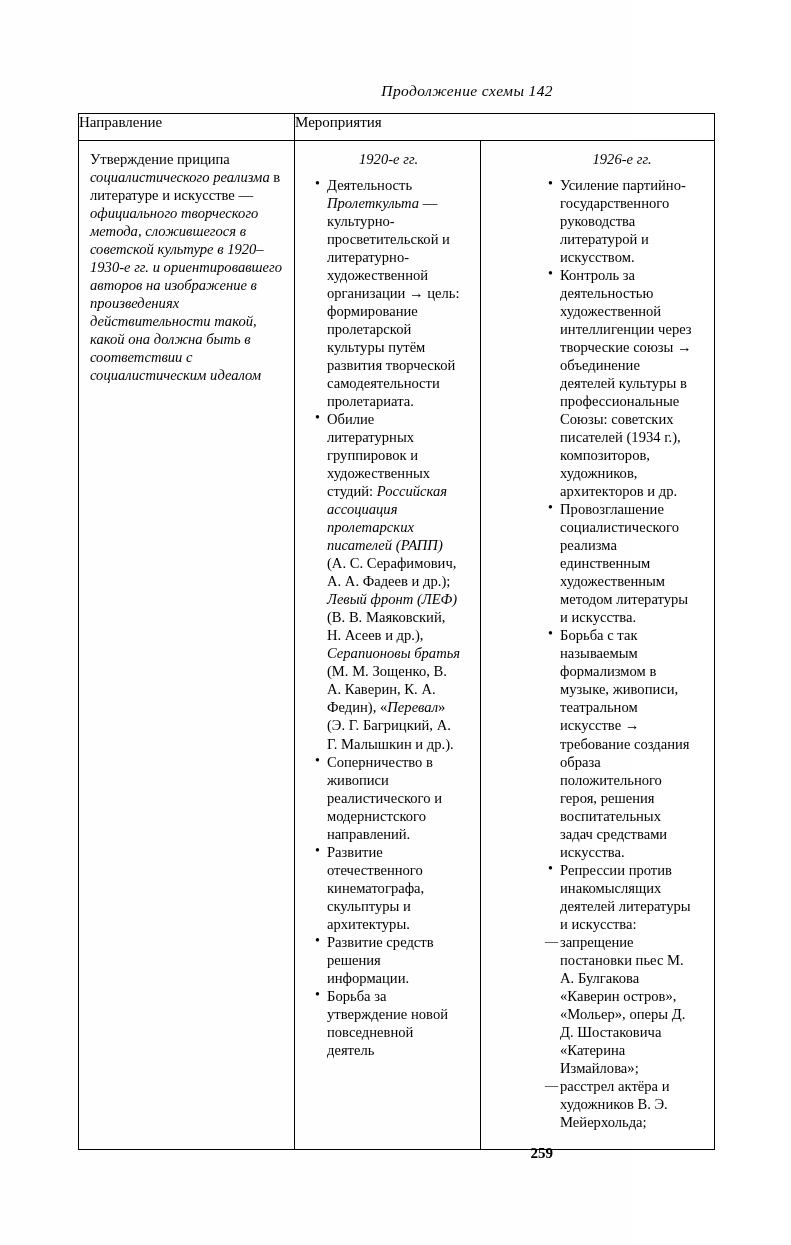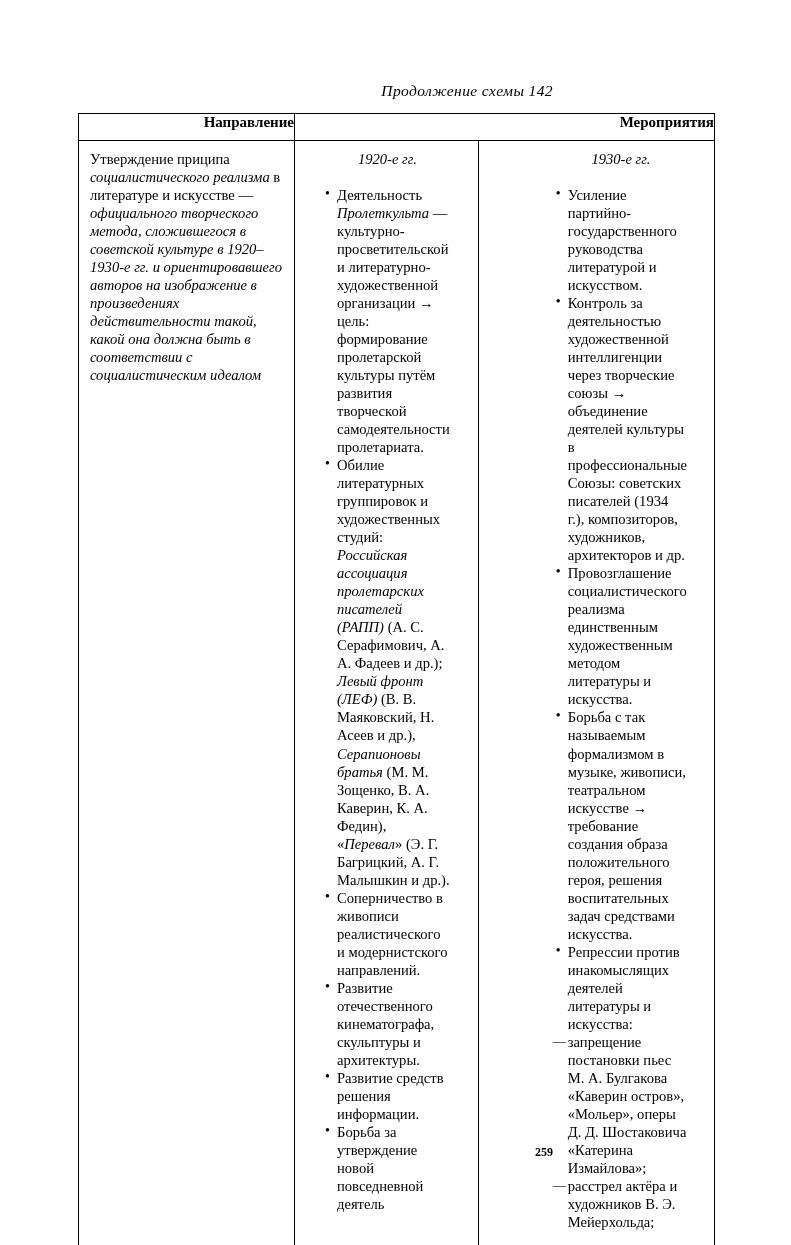--- a/index.html
+++ b/index.html
@@ -38,22 +38,22 @@
     width: 634px;
     border-collapse: collapse;
     table-layout: fixed;
   }
   table.schema th, table.schema td {
     border: 1px solid #000;
     vertical-align: top;
     padding: 0;
   }
   thead th {
-    text-align: right;
-    font-weight: bold;
+    text-align: left;
+    font-weight: normal;
     font-size: 15px;
     padding: 8px 4px 8px 4px;
     height: 26px;
     margin-top: 26px;
   }
   .col-dir { width: 215px; }
   .col-ev  { width: 419px; }
   .cell-inner {
     padding: 9px 10px 10px 11px;
     font-size: 14.6px;
@@ -77,21 +77,21 @@
     box-sizing: border-box;
   }
   .subcol.left {
     border-right: 1px solid #000;
   }
   .subcol .cell-inner {
     padding: 9px 9px 10px 11px;
   }
   ul.items {
     list-style: none;
-    margin: 18px;
+    margin: 8px;
     padding: 0;
   }
   ul.items > li {
     position: relative;
     padding-left: 13px;
     margin-bottom: 0;
     text-align: left;
   }
   ul.items > li.bullet::before {
     content: "\2022";
@@ -110,21 +110,21 @@
   .it { font-style: italic; text-align: center; }
   .dir-text {
     font-size: 14.6px;
     line-height: 1.235;
   }
   .page-number {
     position: absolute;
     right: 80px;
     top: 1145px;
     font-weight: bold;
-    font-size: 12px;
+    font-size: 15px;
   }
   .tall-cell { height: 965px; }
 </style>
 </head>
 <body>
 
 <div class="page">
 
   <div class="running-head">Продолжение схемы 142</div>
 
@@ -152,21 +152,21 @@
                     <li class="bullet"><span>Обилие литератур­ных группировок и художественных сту­дий: </span><span class="it">Российская ассо­циация пролетар­ских писателей (РАПП)</span><span> (А. С. Сера­фимович, А. А. Фаде­ев и др.); </span><span class="it">Левый фронт (ЛЕФ)</span><span> (В. В. Маяковский, Н. Асеев и др.), </span><span class="it">Сера­пионовы братья</span><span> (М. М. Зощенко, В. А. Каверин, К. А. Федин), «</span><span class="it">Пере­вал</span><span>» (Э. Г. Багриц­кий, А. Г. Малышкин и др.).</span></li>
                     <li class="bullet"><span>Соперничество в жи­вописи реалистичес­кого и модернистско­го направлений.</span></li>
                     <li class="bullet"><span>Развитие отече­ственного кинемато­графа, скульптуры и архитектуры.</span></li>
                     <li class="bullet"><span>Развитие средств решения информа­ции.</span></li>
                     <li class="bullet"><span>Борьба за утвержде­ние новой повседнев­ной деятель</span></li>
                   </ul>
               </div>
             </div>
             <div class="subcol right">
               <div class="cell-inner">
-                <div class="decade-head">1930-е гг.</div>
+                <div class="decade-head">1926-е гг.</div>
                 <ul class="items" id="list-1930">
                     <li class="bullet"><span>Усиление партийно-государственного ру­ководства литерату­рой и искусством.</span></li>
                     <li class="bullet"><span>Контроль за деятель­ностью художествен­ной интеллигенции через творческие сою­зы → объединение де­ятелей культуры в профессиональные Со­юзы: советских писа­телей (1934 г.), компо­зиторов, художников, архитекторов и др.</span></li>
                     <li class="bullet"><span>Провозглашение со­циалистического реа­лизма единственным художественным ме­тодом литературы и искусства.</span></li>
                     <li class="bullet"><span>Борьба с так называ­емым формализмом в музыке, живописи, театральном искус­стве → требование создания образа поло­жительного героя, решения воспитатель­ных задач средствами искусства.</span></li>
                     <li class="bullet"><span>Репрессии против инакомыслящих де­ятелей литературы и искусства:</span></li>
                     <li class="dash"><span>запрещение поста­новки пьес М. А. Бул­гакова «Каверин ост­ров», «Мольер», опе­ры Д. Д. Шостаковича «Катерина Измайло­ва»;</span></li>
                     <li class="dash"><span>расстрел актёра и художников В. Э. Мейерхольда;</span></li>
                   </ul>
               </div>

